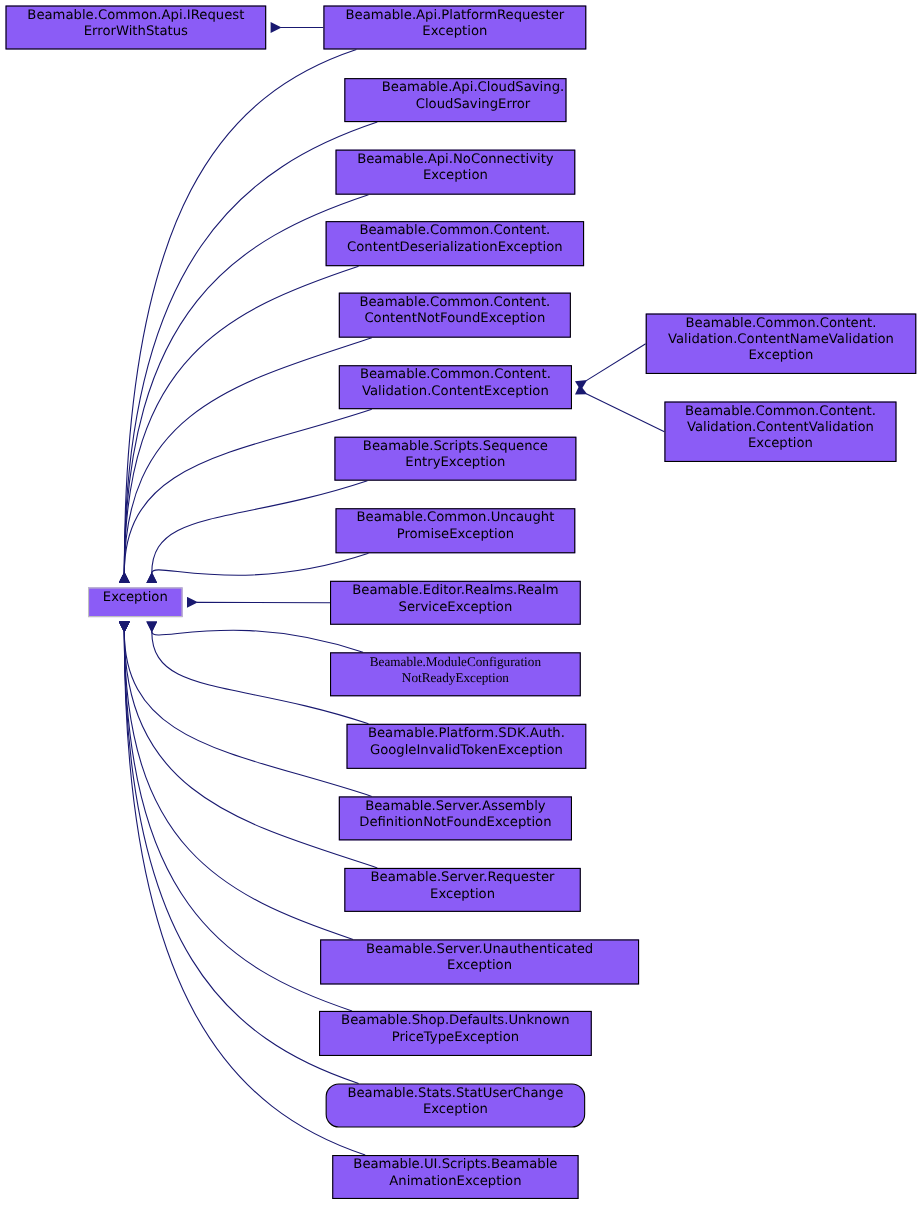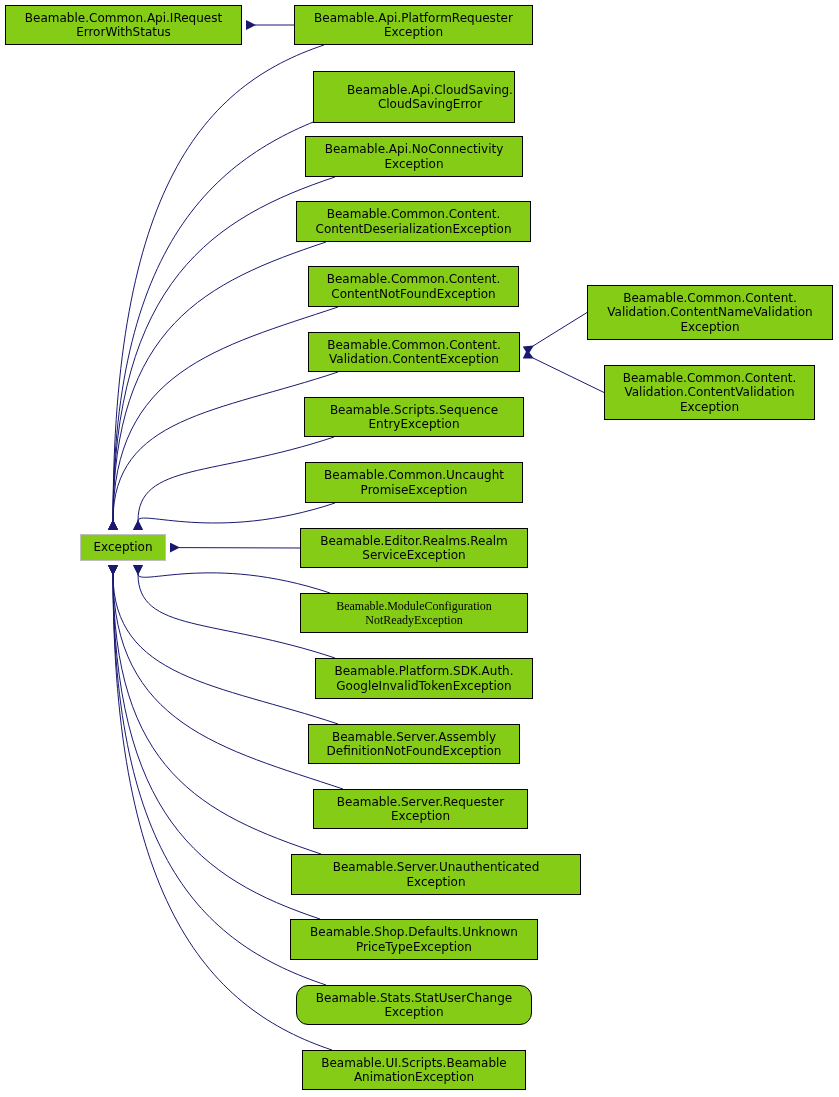--- a/index.html
+++ b/index.html
@@ -1,20 +1,20 @@
 <!DOCTYPE html>
 <html><head>
 <meta charset="utf-8">
 <style>
   html, body { margin: 0; padding: 0; background: #ffffff; }
   body { width: 839px; height: 1097px; position: relative; overflow: hidden;
          font-family: "DejaVu Sans", sans-serif; }
   #edges { position: absolute; left: 0; top: 0; }
   .node { position: absolute; box-sizing: border-box; border: 1px solid #000;
-          background: #84cc16; display: flex; align-items: center; justify-content: center;
+          background: #8b5cf6; display: flex; align-items: flex-start; justify-content: center;
           text-align: center; font-size: 12px; line-height: 14.5px; color: #000; white-space: pre; }
   .node.root { border-color: #bfbfbf; }
 </style>
 </head>
 <body>
 
 <svg id="edges" width="839" height="1097">
   <defs>
     <marker id="arrow" viewBox="0 0 10 10" refX="1" refY="5" markerWidth="13" markerHeight="10" orient="auto-start-reverse" markerUnits="userSpaceOnUse">
       <path d="M10,0 L0,5 L10,10 z" fill="#191970"></path>
@@ -43,21 +43,21 @@
       <path d="M332,1050 C212,1010 113,907.2 113,574" fill="none" stroke="#191970" stroke-width="1" marker-end="url(#arrow)"></path>
     </g>
 </svg>
 
 <div id="nodes">
     <div class="node root" style="left: 80px; top: 534px; width: 86px; height: 27px;"><span>Exception</span></div>
     <div class="node" style="left: 5px; top: 5px; width: 237px; height: 40px;"><span>Beamable.Common.Api.IRequest
 ErrorWithStatus</span></div>
     <div class="node" style="left: 294px; top: 5px; width: 239px; height: 40px;"><span>Beamable.Api.PlatformRequester
 Exception</span></div>
-    <div class="node" style="left: 313px; top: 71px; width: 202px; height: 52px; padding-left: 32px;"><span>Beamable.Api.CloudSaving.
+    <div class="node" style="left: 313px; top: 71px; width: 202px; height: 40px; padding-left: 32px;"><span>Beamable.Api.CloudSaving.
 CloudSavingError</span></div>
     <div class="node" style="left: 305px; top: 136px; width: 218px; height: 41px;"><span>Beamable.Api.NoConnectivity
 Exception</span></div>
     <div class="node" style="left: 296px; top: 201px; width: 235px; height: 41px;"><span>Beamable.Common.Content.
 ContentDeserializationException</span></div>
     <div class="node" style="left: 308px; top: 266px; width: 211px; height: 41px;"><span>Beamable.Common.Content.
 ContentNotFoundException</span></div>
     <div class="node" style="left: 308px; top: 332px; width: 212px; height: 40px;"><span>Beamable.Common.Content.
 Validation.ContentException</span></div>
     <div class="node" style="left: 587px; top: 285px; width: 246px; height: 55px;"><span>Beamable.Common.Content.

